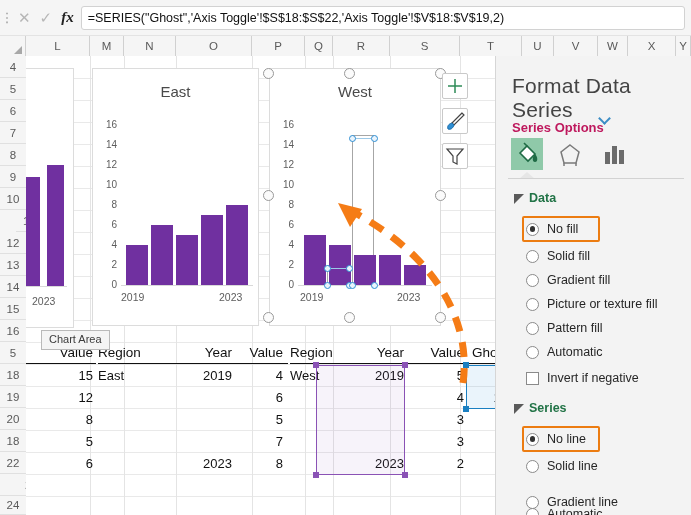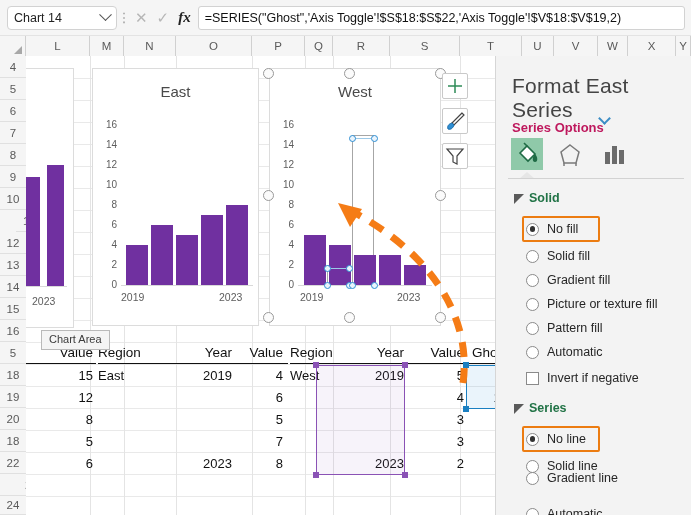--- a/index.html
+++ b/index.html
@@ -150,24 +150,20 @@
   .radio.on:after { content:""; position:absolute; left:2.6px; top:2.6px; width:5.8px; height:5.8px;
                     border-radius:50%; background:#333; }
   .ckbox { width:13px; height:13px; border:1.3px solid #8a8a8a; background:#fff; flex:none; }
   .rlabel { font-size:12.5px; color:#262626; white-space:nowrap; }
   .hilite { position:absolute; border:2.6px solid #ec7c11; border-radius:2px; }
 </style>
 </head>
 <body>
 
 <div id="formula-bar">
-  <div id="name-box">
-    <span class="nb-text">Chart 14</span>
-    <span class="chev"></span>
-  </div>
   <div id="vdots">⋮</div>
   <div id="fx-group">
     <span class="fxbtn">✕</span>
     <span class="fxbtn">✓</span>
     <span id="fx-italic">fx</span>
   </div>
   <div id="formula-input">=SERIES("Ghost",'Axis Toggle'!$S$18:$S$22,'Axis Toggle'!$V$18:$V$19,2)</div>
 </div>
 
 <div id="col-header-row">
@@ -408,21 +404,21 @@
   </div>
 
 </div>
 
 <svg id="arrow-svg" viewBox="0 0 220 205">
   <path d="M163 198 C 170 150, 150 80, 55 28" stroke="#f57c16" stroke-width="7" fill="none" stroke-dasharray="15 11" stroke-linecap="butt"></path>
   <path d="M38 18 L62 24 L50 42 Z" fill="#f57c16"></path>
 </svg>
 
 <div id="pane">
-  <div id="pane-title">Format East Series</div>
+  <div id="pane-title">Format Data Series</div>
   <div id="series-options">Series Options</div>
   <div id="so-chev"></div>
 
   <div class="pane-tab" id="pane-tab-fill">
     <svg width="32" height="32" viewBox="0 0 32 32">
       <path d="M9 15 L16 8 L24 16 L17 23 Z" fill="#ffffff" stroke="#1f6b45" stroke-width="1.6"></path>
       <path d="M16 8 L13 5" stroke="#1f6b45" stroke-width="1.6" fill="none"></path>
       <path d="M24 16 C27 19, 27 24, 24 24 C21 24, 21 19, 24 16 Z" fill="#1f6b45"></path>
     </svg>
   </div>
@@ -437,21 +433,21 @@
     <svg width="32" height="32" viewBox="0 0 32 32">
       <rect x="8" y="14" width="5" height="12" fill="#6b6b6b"></rect>
       <rect x="15" y="8" width="5" height="18" fill="#6b6b6b"></rect>
       <rect x="22" y="12" width="5" height="14" fill="#6b6b6b"></rect>
     </svg>
   </div>
   <div class="tab-caret" style="left:23px;"></div>
   <div id="pane-divider"></div>
 
   <div class="sect-tri" style="left:18px; top:138px;"></div>
-  <div class="sect-head" style="left:33px; top:135px;">Solid</div>
+  <div class="sect-head" style="left:33px; top:135px;">Data</div>
 
   <div class="radio-row" style="top:163px;">
     <span class="radio on"></span>
     <span class="rlabel">No fill</span>
   </div>
   <div class="hilite" style="left:26px; top:160px; width:78px; height:26px;"></div>
 
   <div class="radio-row" style="top:190px;">
     <span class="radio"></span>
     <span class="rlabel">Solid fill</span>
@@ -483,21 +479,21 @@
   <div class="radio-row" style="top:373px;">
     <span class="radio on"></span>
     <span class="rlabel">No line</span>
   </div>
   <div class="hilite" style="left:26px; top:370px; width:78px; height:26px;"></div>
 
   <div class="radio-row" style="top:400px;">
     <span class="radio"></span>
     <span class="rlabel">Solid line</span>
   </div>
-  <div class="radio-row" style="top:412px;">
+  <div class="radio-row" style="top:436px;">
     <span class="radio"></span>
     <span class="rlabel">Gradient line</span>
   </div>
   <div class="radio-row" style="top:448px;">
     <span class="radio"></span>
     <span class="rlabel">Automatic</span>
   </div>
 </div>
 
 </body></html>

